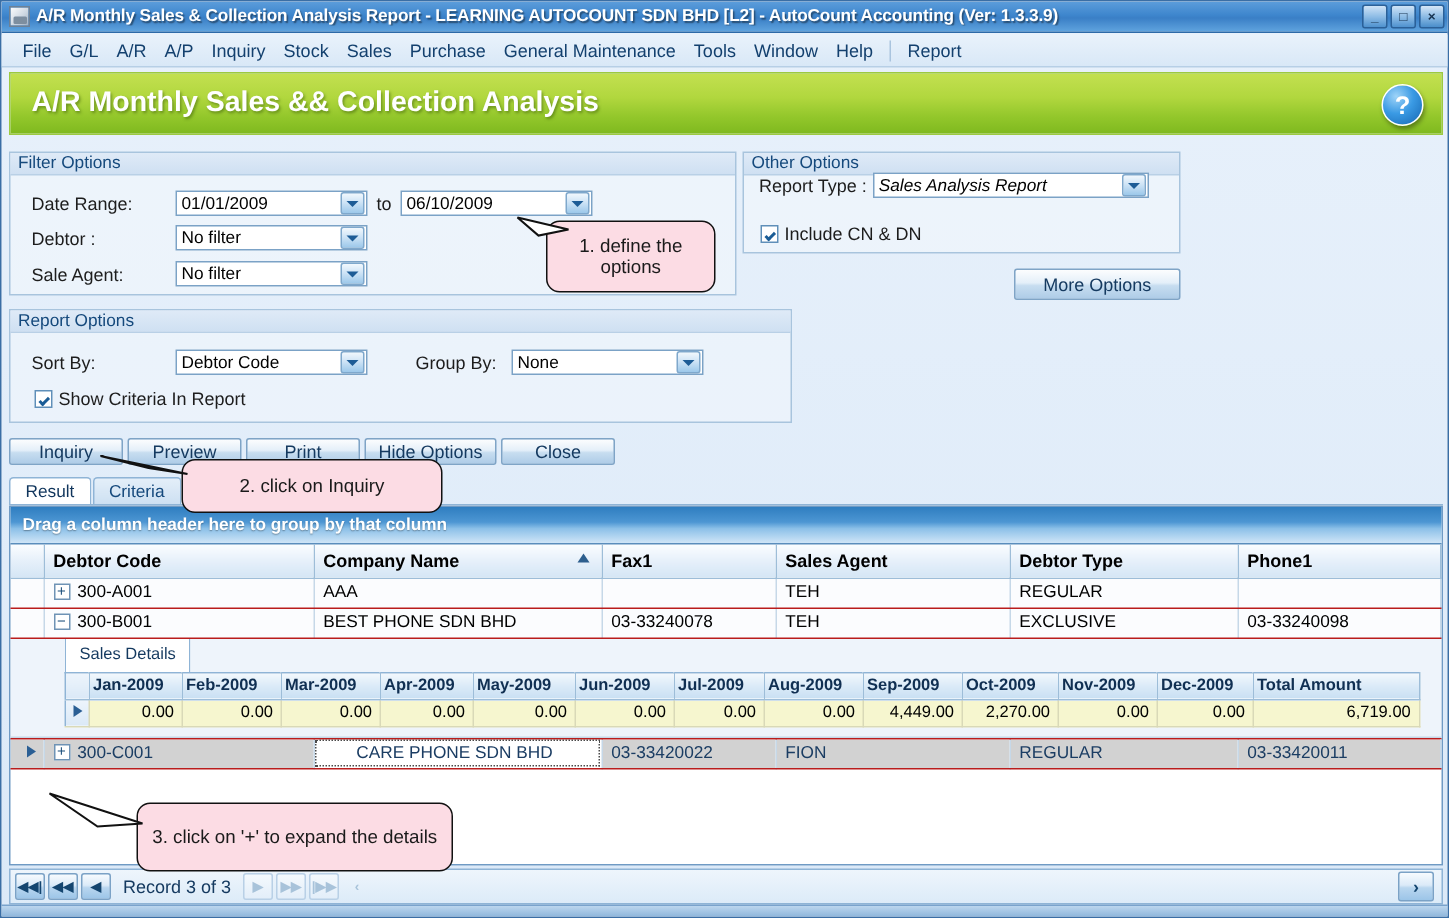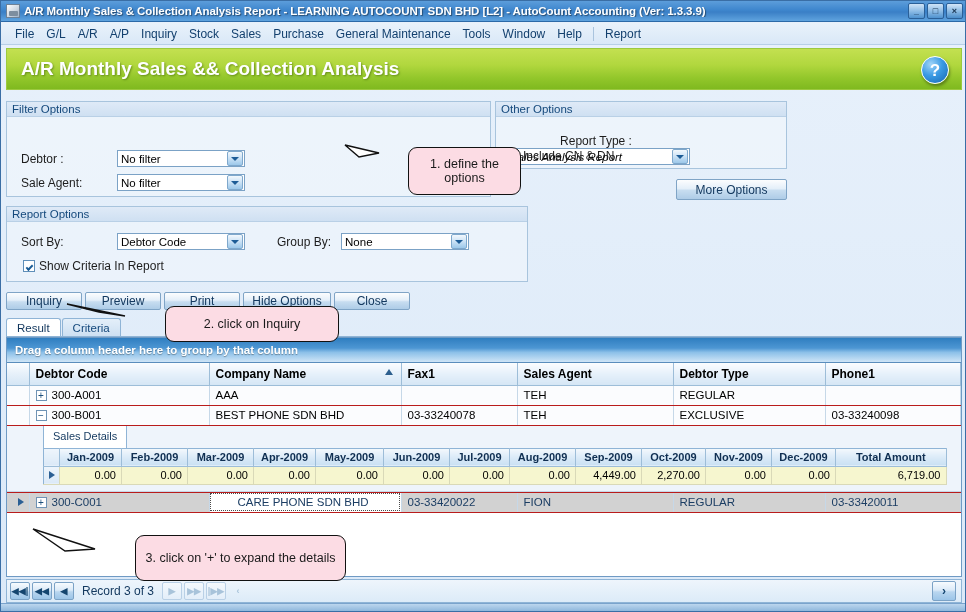--- a/index.html
+++ b/index.html
@@ -249,21 +249,21 @@
     background:#ffffff; display:flex; align-items:center;
   }
   table.detailgrid {
     width:calc(100% - 14px); border-collapse:collapse; table-layout:fixed;
     border:1px solid #8fb4d6; background:#fff;
   }
   table.detailgrid th {
     background: linear-gradient(180deg,#f4f9fd 0%,#dcebf8 50%,#c9e0f3 100%);
     border-right:1px solid #9dbdd8; border-bottom:1px solid #9dbdd8;
     color:#102f52; font-size:11px; font-weight:bold;
-    text-align:center; height:18px; padding:1px 2px;
+    text-align:left; height:18px; padding:1px 2px;
   }
   table.detailgrid td {
     border-right:1px solid #d9d9b8; border-bottom:1px solid #d9d9b8;
     background:#f6f6cf; font-size:11px; color:#000;
     text-align:right; padding:2px 5px 2px 2px; height:18px;
   }
   table.detailgrid td.dindicator {
     width:14px; text-align:center; padding:0;
     background: linear-gradient(180deg,#eef5fc 0%,#dbe9f7 100%);
   }
@@ -275,21 +275,20 @@
   
   .callout {
     position:absolute;
     background:#fcdce4;
     border:1.5px solid #111111;
     border-radius:9px;
     color:#1a1a1a; font-size:12.5px;
     display:flex; align-items:center; justify-content:center;
     text-align:center; padding:2px 6px;
     z-index:40;
-    margin-left:44px;
   }
   #callout-1 { left:363px; top:146px; width:113px; height:48px; }
   #callout-2 { left:120px; top:305px; width:174px; height:36px; }
   #callout-3 { left:90px; top:534px; width:211px; height:46px; }
   .leader { position:absolute; z-index:41; pointer-events:none; }
 
   
   .navbar {
     position:absolute; left:5px; top:578px; width:956px; height:24px;
     background: linear-gradient(180deg,#eef5fc 0%, #dcebf8 100%);
@@ -349,20 +348,32 @@
   </div>
 
   <div class="banner">
     <div class="banner-title">A/R Monthly Sales &amp;&amp; Collection Analysis</div>
     <div class="help-btn">?</div>
   </div>
 
   <div class="groupbox" id="filter-options">
     <div class="gb-caption">Filter Options</div>
 
+    <div class="fieldrow" style="left:14px; top:25px;">
+      <div class="fieldlabel" style="width:96px;">Date Range:</div>
+      <div class="combo" style="width:128px;">
+        <div class="val">01/01/2009</div>
+        <div class="arrow"></div>
+      </div>
+      <div class="fieldlabel" style="margin:0 6px;">to</div>
+      <div class="combo" style="width:128px;">
+        <div class="val">06/10/2009</div>
+        <div class="arrow"></div>
+      </div>
+    </div>
 
     <div class="fieldrow" style="left:14px; top:48px;">
       <div class="fieldlabel" style="width:96px;">Debtor :</div>
       <div class="combo" style="width:128px;">
         <div class="val">No filter</div>
         <div class="arrow"></div>
       </div>
     </div>
 
     <div class="fieldrow" style="left:14px; top:72px;">
@@ -370,21 +381,21 @@
       <div class="combo" style="width:128px;">
         <div class="val">No filter</div>
         <div class="arrow"></div>
       </div>
     </div>
   </div>
 
   <div class="groupbox" id="other-options">
     <div class="gb-caption">Other Options</div>
 
-    <div class="fieldrow" style="left:10px; top:32px;flex-direction:column;">
+    <div class="fieldrow" style="left:10px; top:13px;">
       <div class="fieldlabel" style="margin-right:4px;">Report Type :</div>
       <div class="combo" style="width:184px;font-style:italic;">
         <div class="val">Sales Analysis Report</div>
         <div class="arrow"></div>
       </div>
     </div>
 
     <div class="fieldrow" style="left:11px; top:47px;">
       <div class="chk">
         <div class="box checked"></div>

